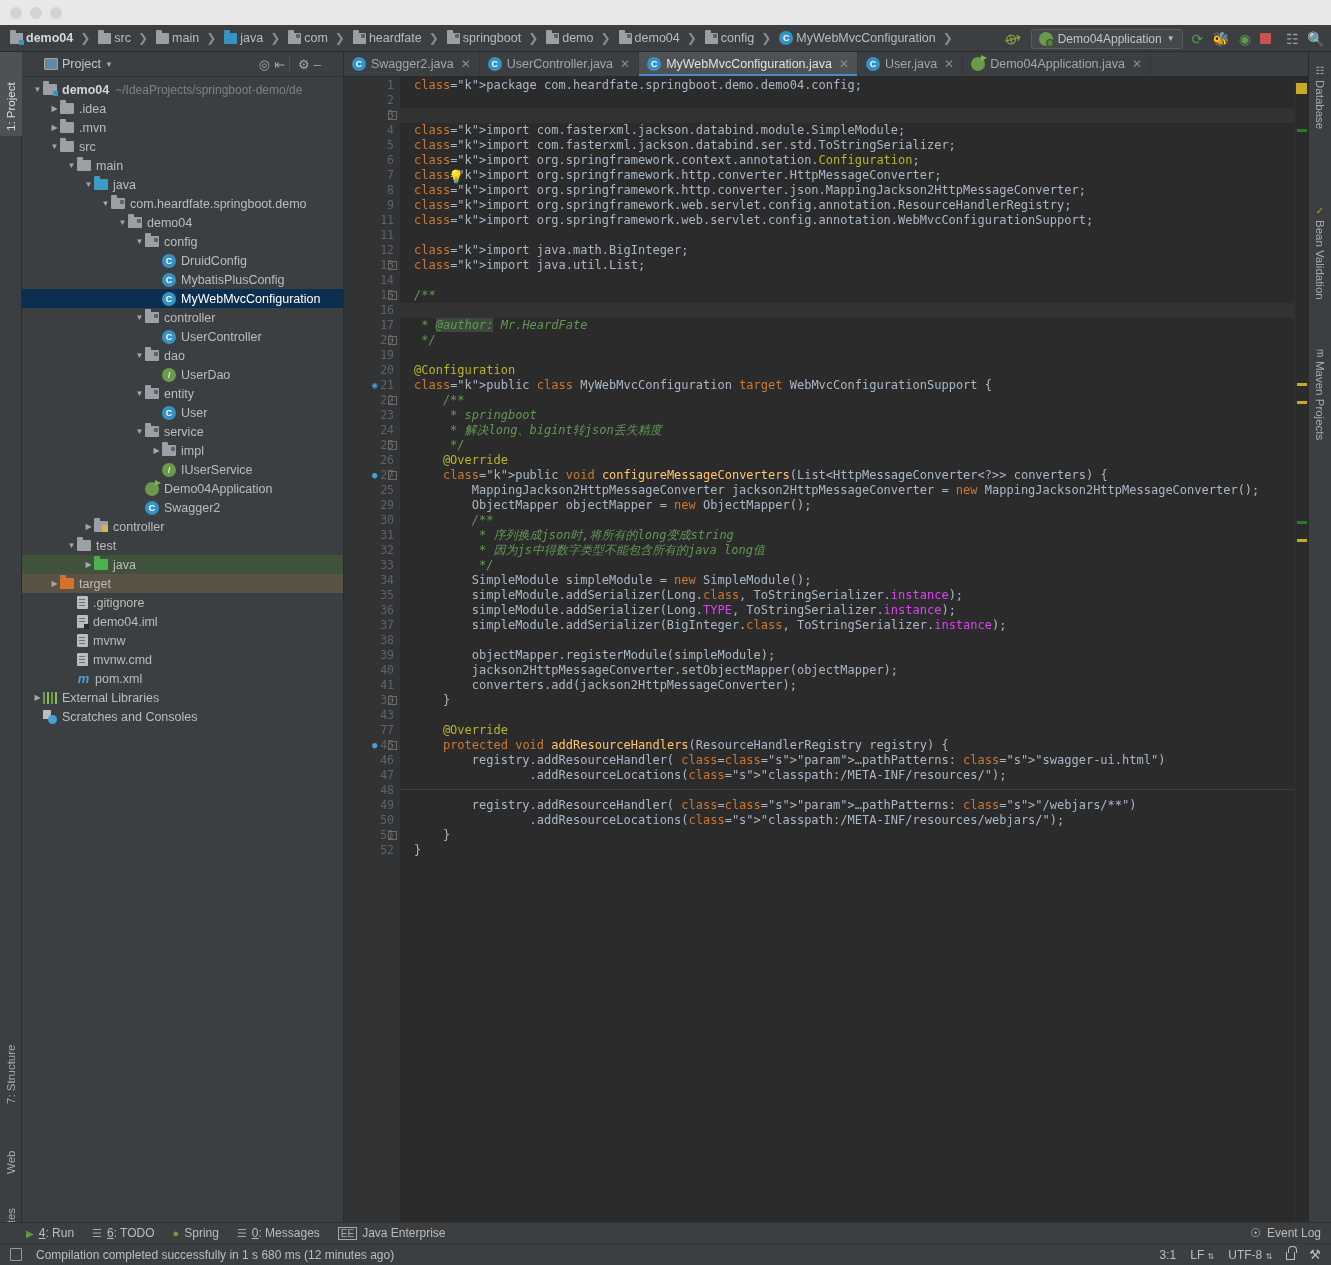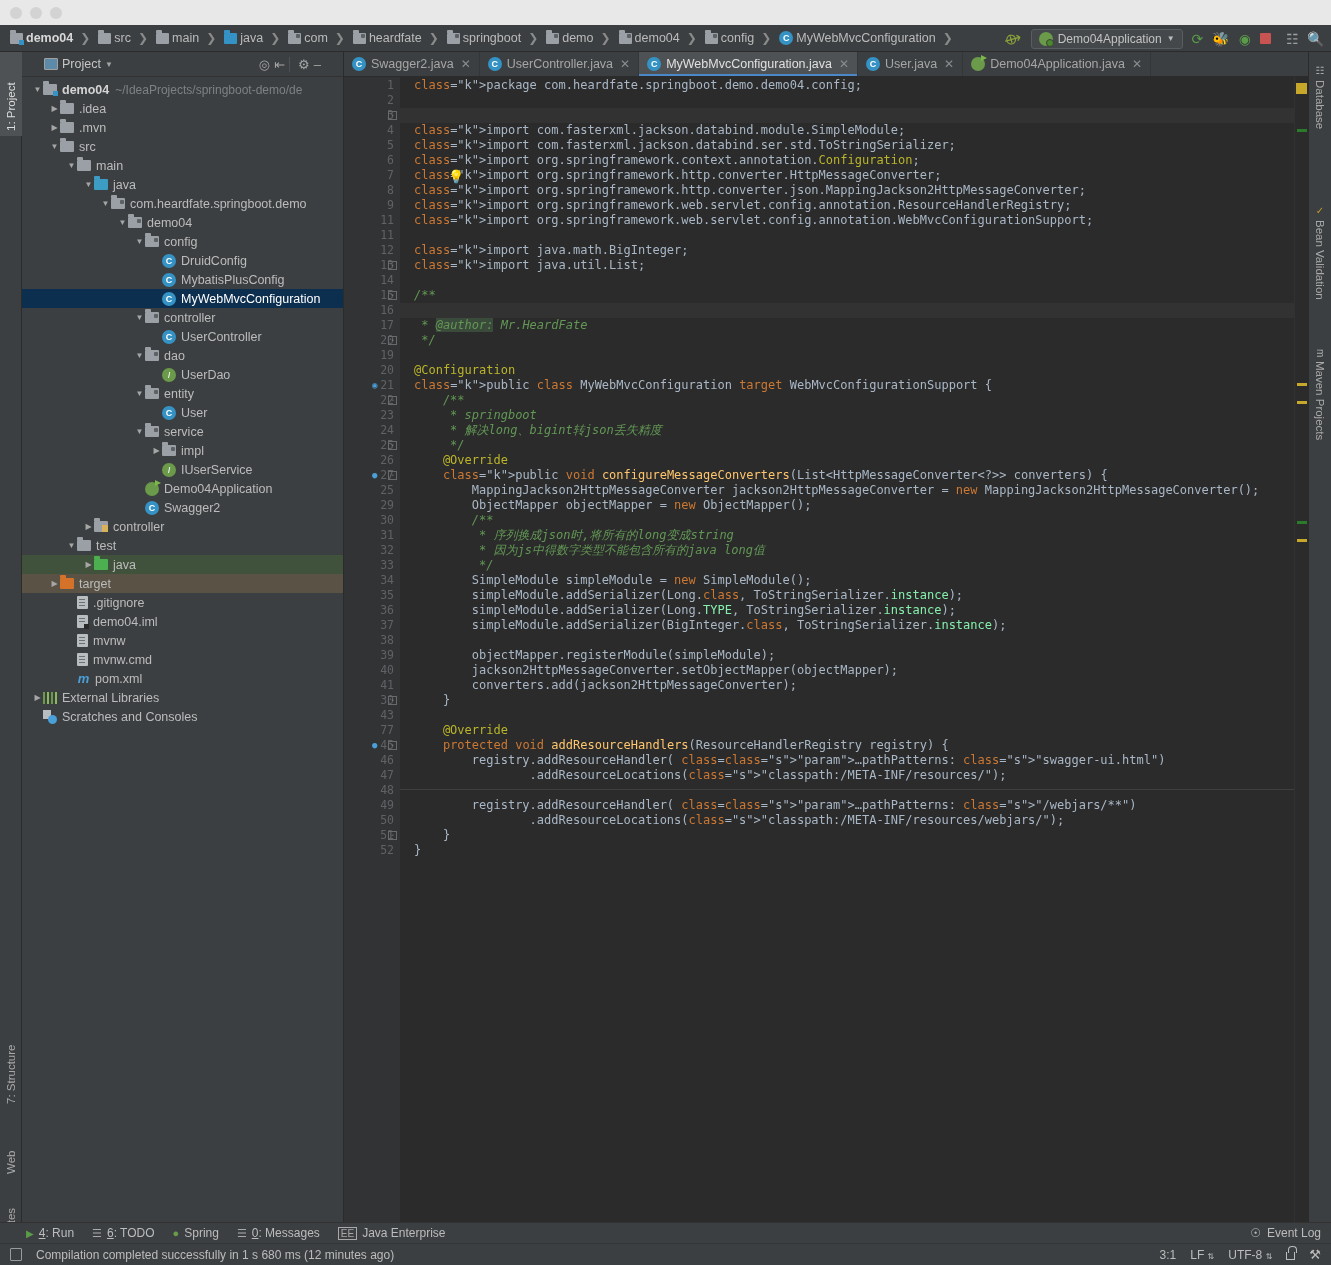--- a/index.html
+++ b/index.html
@@ -135,21 +135,21 @@
     font-family:"DejaVu Sans Mono", monospace; font-size:11.5px;
     text-align:right; padding-top:1px; position:relative;
   }
   #gutter .ln{height:15px; line-height:15px; padding-right:6px;}
   #code-wrap{ flex:1; position:relative; overflow:hidden; background:#2b2b2b;}
   pre#code{
     font-family:"DejaVu Sans Mono", monospace; font-size:12px; line-height:15px;
     margin:0; padding:1px 0 0 14px; color:#a9b7c6; white-space:pre;
   }
   .k{color:#cc7832;}
-  .an{color:#bbb529;} .f{color:#ffc66d;} .fld{color:#86efac;}
+  .an{color:#bbb529;} .f{color:#ffc66d;} .fld{color:#d946ef;}
   .doc{color:#629755;font-style:italic;} .doctag{color:#629755;font-style:italic;background:#3b4b3b;}
   #lineover{position:absolute;left:0;right:0;top:0;height:100%;pointer-events:none;}
   .lineband{position:absolute;left:0;right:0;height:15px;background:#323232;}
   .sepline{position:absolute;left:0;right:0;height:1px;background:#3c4042;}
   #right-markers{
     width:14px; flex:0 0 14px; background:#2b2b2b; position:relative; border-left:1px solid #323232;
   }
   .mk{position:absolute;right:1px;width:10px;height:3px;}
   #right-stripe{
     width:23px; flex:0 0 23px; background:#3c3f41; border-left:1px solid #2b2b2b; position:relative;

